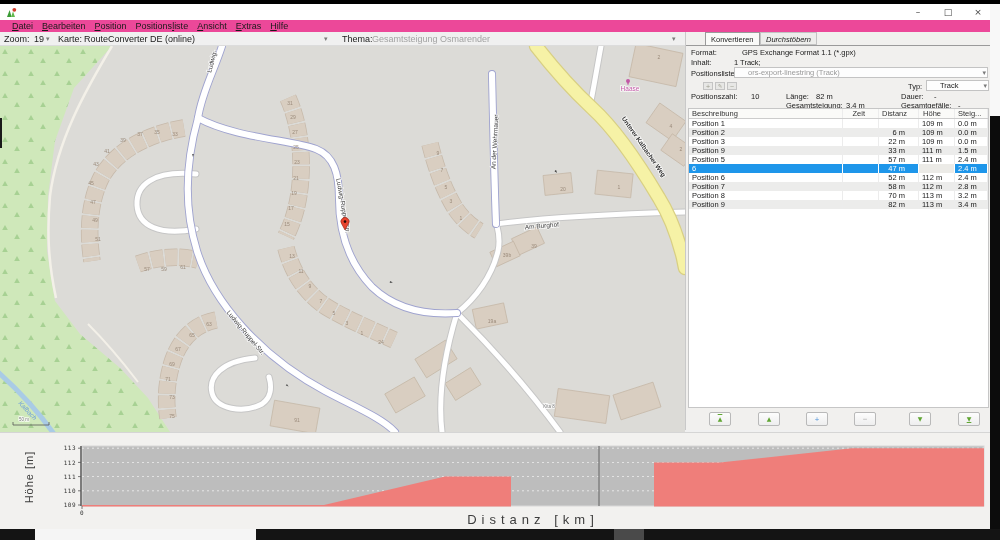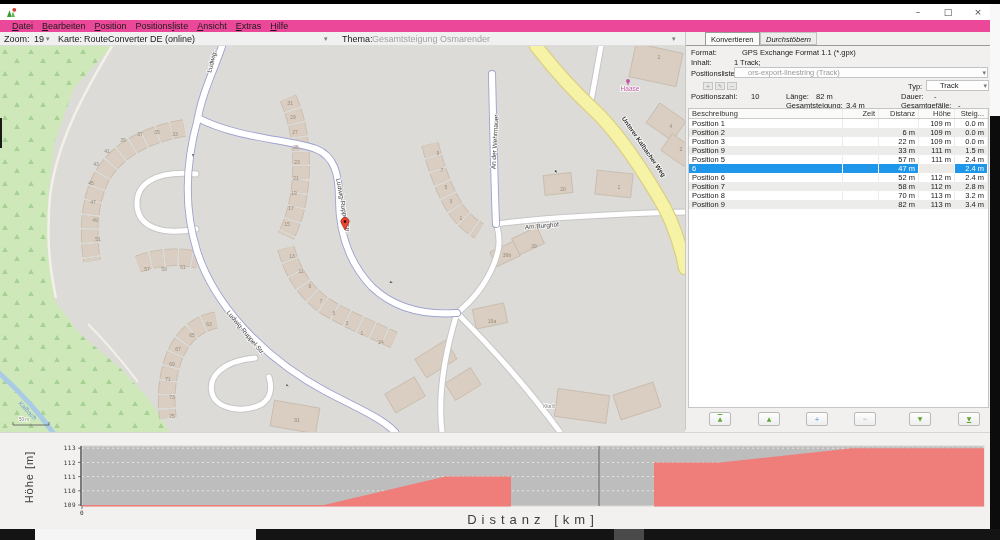--- a/index.html
+++ b/index.html
@@ -28,21 +28,21 @@
   .panel-body-line{left:0;top:13px;width:305px;height:0;border-top:1px solid #9a9a9a}
   .fld{font-size:7.5px;white-space:nowrap}
   .combo{background:#fdfdfd;border:1px solid #c3c3c3;box-sizing:border-box;font-size:7.5px;line-height:9px;padding:0 9px 0 13px;overflow:hidden;white-space:nowrap}
   .combo .chev{position:absolute;right:1px;top:1px}
   .mini-btn{width:10px;height:8px;background:#e7e7e5;border:1px solid #c4c4c4;box-sizing:border-box;
             font-size:5.5px;line-height:6px;text-align:center;color:#9a9a8a;font-family:"DejaVu Sans",sans-serif}
   
   .ptable{left:2px;top:76px;width:301px;height:300px;background:#fff;border:1px solid #c6c6c6;box-sizing:border-box;overflow:hidden}
   .trow{display:grid;grid-template-columns:1fr 36px 40px 36px 33px;height:9px;line-height:9px;font-size:7.5px}
   .trow.head{background:#fafaf8;border-bottom:1px solid #cccccc;color:#333;height:9px}
-  .tcell{padding:0 3px 0 3px;overflow:hidden;white-space:nowrap;border-right:1px solid #ececec}
+  .tcell{padding:0 13px 0 3px;overflow:hidden;white-space:nowrap;border-right:1px solid #ececec}
   .tcell.num,.head .tcell.num{text-align:right}
   .trow.stripe{background:#ececeb}
   .trow.selected .tcell{color:#fff;border-right:1px solid #fff}
   .trow.selected .tcell.sel-bg{background:#1e96ea}
   .trow.selected .tcell.sel-gap{background:#ecebe7}
   
   .list-btn{top:380px;width:20px;height:12px;background:linear-gradient(#fdfdfd,#eeeeee);border:1px solid #b9b9b9;
             border-radius:2px;text-align:center;font-size:6px;line-height:11px;font-family:"DejaVu Sans",sans-serif}
   
   .chart-wrap{left:0;top:432px;width:990px;height:97px;background:#f2f1ef;border-top:1px solid #d5d5d5;box-sizing:border-box}

